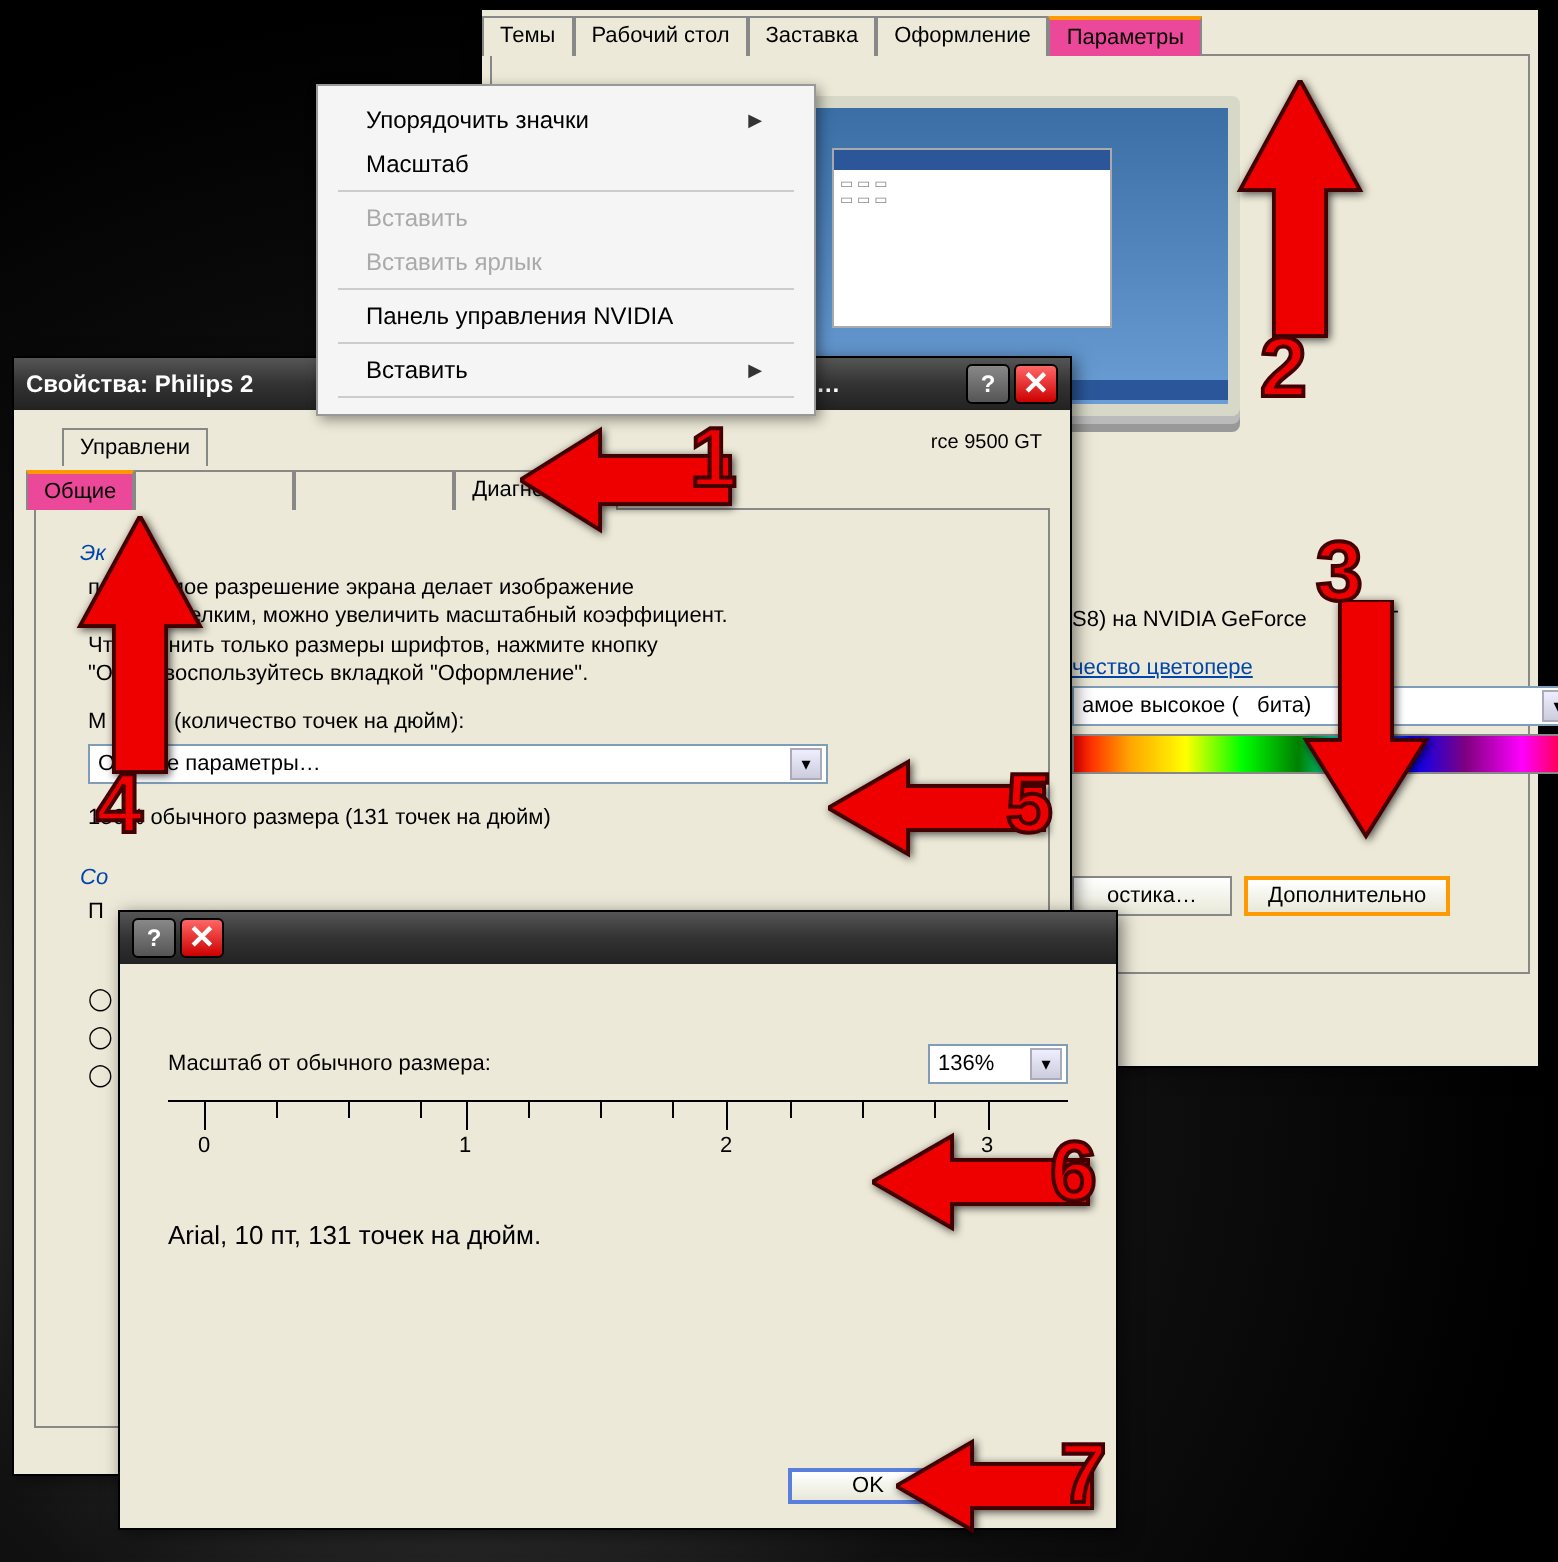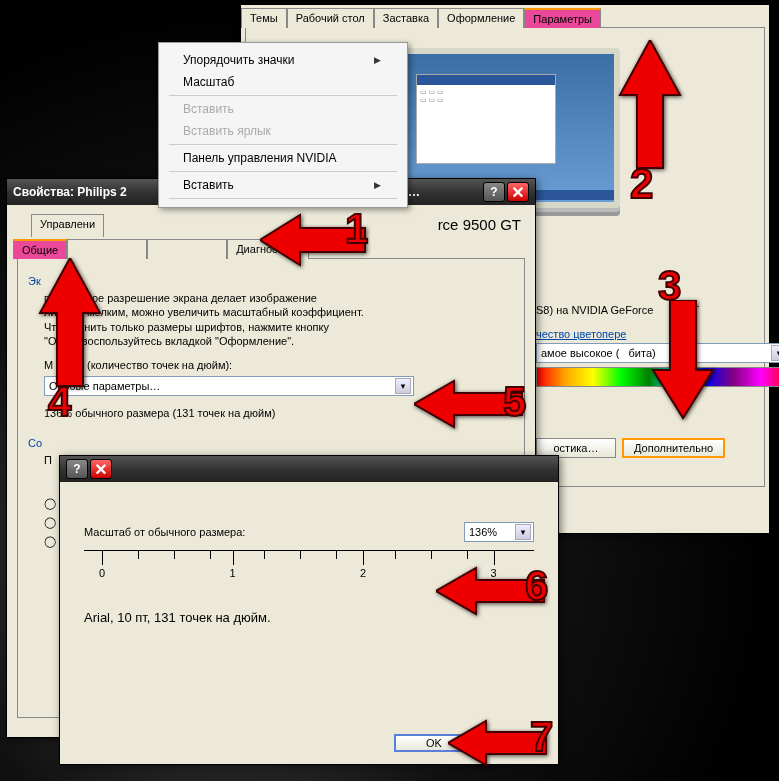--- a/index.html
+++ b/index.html
@@ -161,21 +161,21 @@
   position:absolute;
   z-index:1001;
   font-family: Impact, Arial Black, sans-serif;
   font-size: 42px;
   font-weight: bold;
   color: #e00;
   -webkit-text-stroke: 2px #400;
   pointer-events:none;
 }
 
-.group-label { color:#0046aa; font-size:11px; margin:6px 0 4px 0;}
+.group-label { color:#0046aa; font-size:11px; margin:6px 0 4px 12px;font-style:italic;}
 .body-text { font-size:11px; line-height:1.3; }
 .link { color:#0046aa; text-decoration:underline;}
 </style>
 </head>
 <body>
 
 <div class="window" style="left:240px; top:4px; width:530px; height:530px;">
   <div class="tabstrip">
     <div class="tab">Темы</div>
     <div class="tab">Рабочий стол</div>
@@ -214,21 +214,21 @@
     <span class="title"><span>Свойства: Philips 2</span><span style="margin-left:240px">S8) и N…</span></span>
     <div class="tb-btns">
       <div class="tb-btn tb-help">?</div>
       <div class="tb-btn tb-close">✕</div>
     </div>
   </div>
   <div style="padding:6px;">
     <div class="tabstrip" style="margin-left:18px;">
       <div class="tab">Управлени</div>
       <div style="flex:1"></div>
-      <div style="padding:3px 8px; font-size:15px;">rce 9500 GT</div>
+      <div style="padding:3px 8px; font-size:10px;">rce 9500 GT</div>
     </div>
     <div class="tabstrip">
       <div class="tab active">Общие</div>
       <div class="tab" style="width:80px;"></div>
       <div class="tab" style="width:80px;"></div>
       <div class="tab">Диагностика</div>
     </div>
     <div class="tabpanel" style="height:460px; background:#ece9d8;">
       <div class="group-label">Эк</div>
       <div class="body-text" style="margin-left:16px;">

